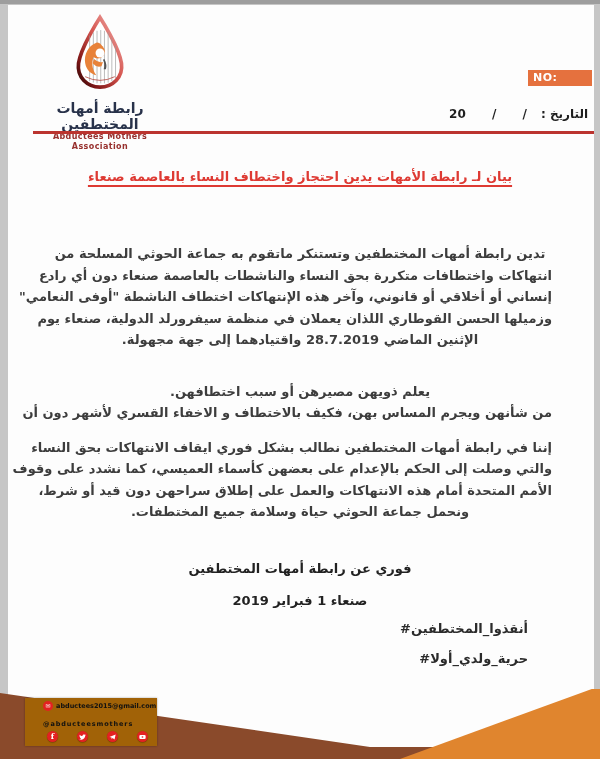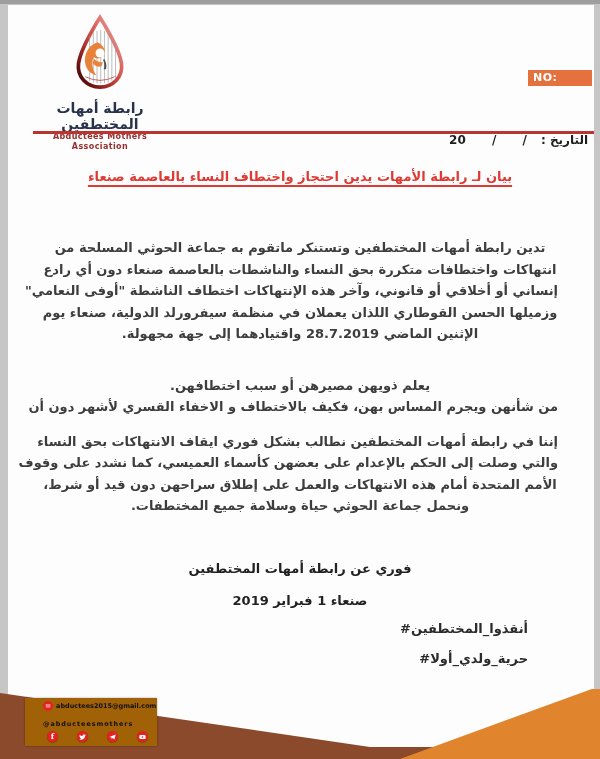--- a/index.html
+++ b/index.html
@@ -8,33 +8,33 @@
   .screen::before{content:"";position:absolute;left:0;top:0;right:0;height:4px;background:#9e9e9e;}
   .page{position:absolute;left:8px;top:5px;right:6px;bottom:0;background:#fdfdfd;}
 
   
   .logo-block{position:absolute;left:25px;top:8px;width:150px;text-align:center;}
   .logo-drop{display:block;margin:0 auto;}
   .logo-name-ar{font-size:14px;font-weight:bold;color:#28324a;margin-top:2px;line-height:16px;}
   .logo-name-en{font-size:8px;font-weight:bold;color:#97302e;letter-spacing:.4px;line-height:10px;}
   .no-box{position:absolute;left:528px;top:70px;width:64px;height:16px;background:#e5713e;color:#fff;
           font-size:11px;font-weight:bold;line-height:16px;padding-left:5px;box-sizing:border-box;letter-spacing:.5px;}
-  .date-row{position:absolute;right:12px;top:104px;direction:rtl;font-size:12px;font-weight:bold;color:#1f1f1f;line-height:20px;margin-top:26px;}
+  .date-row{position:absolute;right:12px;top:104px;direction:rtl;font-size:12px;font-weight:bold;color:#1f1f1f;line-height:20px;}
   .date-row .lbl{margin-left:14px;}
   .date-row .val{word-spacing:22px;}
   .red-line{position:absolute;left:33px;top:131px;width:561px;height:2.5px;background:#bb342f;}
 
   
   .doc-title{position:absolute;left:40px;right:40px;top:166px;text-align:center;direction:rtl;
              font-size:13px;font-weight:bold;color:#de3a33;text-decoration:underline;
              text-decoration-thickness:1.5px;text-underline-offset:4px;line-height:22px;}
 
   
   .doc-body{position:absolute;left:36px;right:36px;top:231px;direction:rtl;}
-  .para{margin:6px;}
+  .para{margin:12px;}
   .para.p2{margin-top:30px;}
   .para.p3{margin-top:13px;}
   .bline{text-align:center;font-size:13px;font-weight:bold;color:#3d3d3d;line-height:21.5px;white-space:nowrap;}
 
   
   .signature{position:absolute;left:0;right:0;top:560px;text-align:center;direction:rtl;}
   .sig-line{font-size:13px;font-weight:bold;color:#222;line-height:18px;}
   .sig-line + .sig-line{margin-top:14px;}
   .hashtags{position:absolute;right:72px;top:620px;text-align:right;}
   .hashtag{direction:ltr;font-size:13px;font-weight:bold;color:#2b2b2b;line-height:18px;margin-bottom:12px;}

